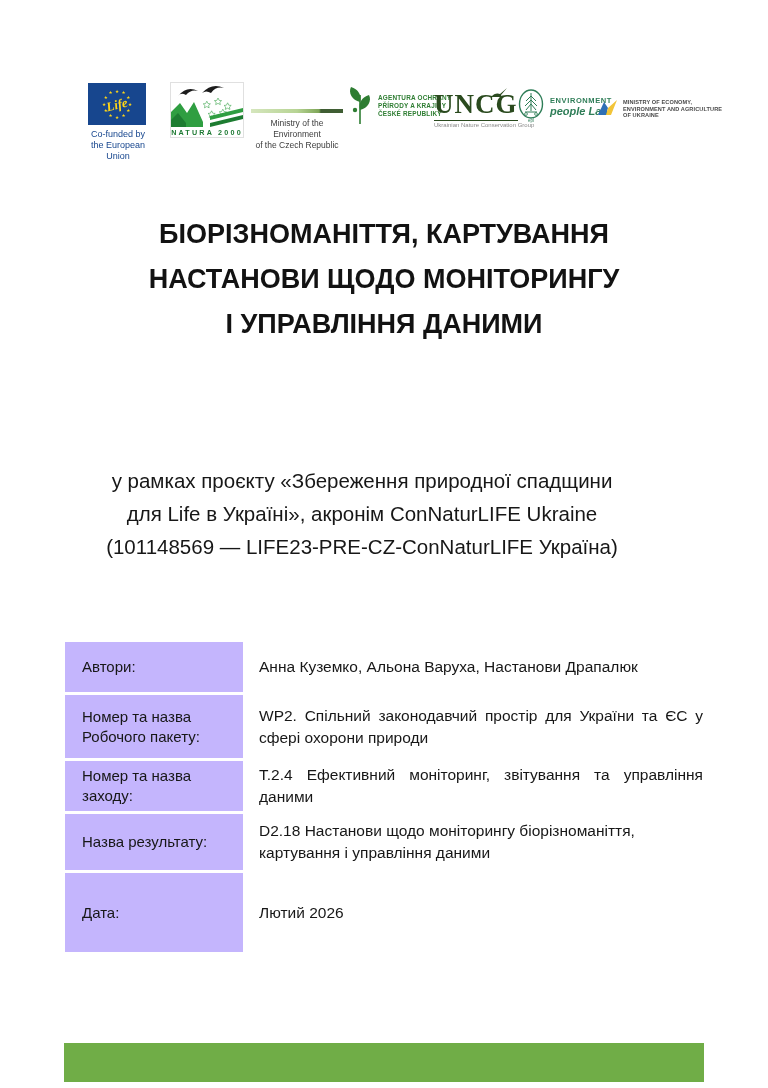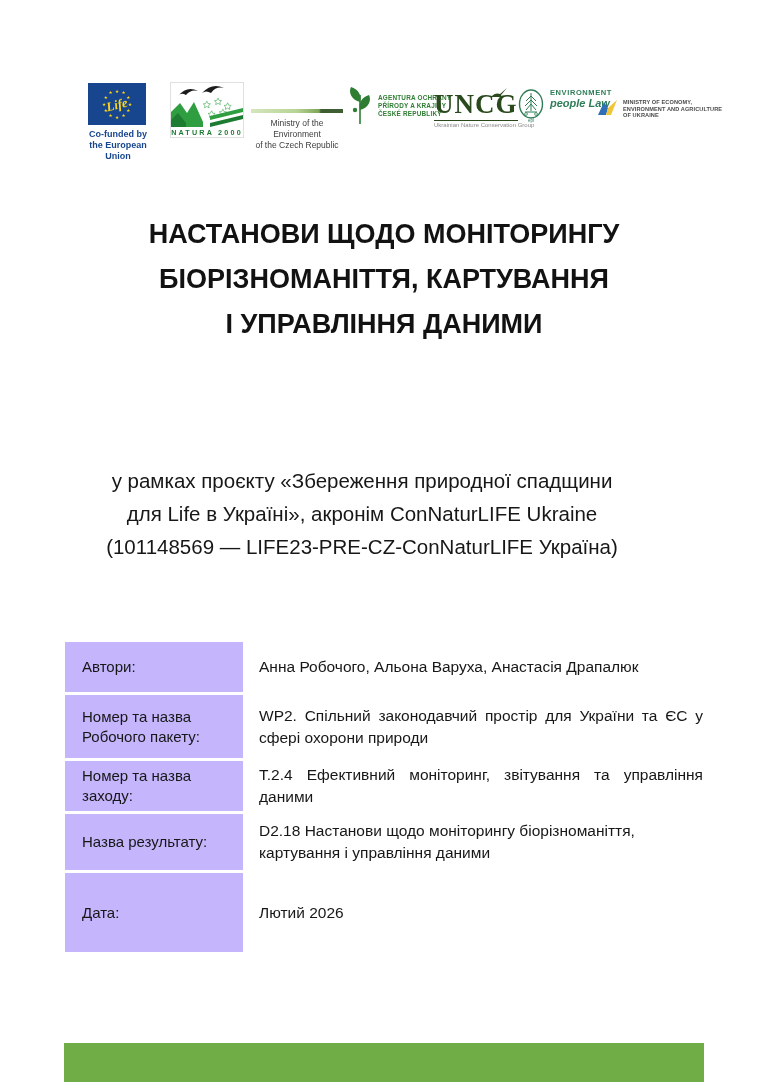--- a/index.html
+++ b/index.html
@@ -6,35 +6,35 @@
   .page{
     position:relative;width:768px;height:1088px;margin:0 auto;
     background:#ffffff;overflow:hidden;
     font-family:"Liberation Sans","DejaVu Sans",sans-serif;color:#171717;
   }
   
   .logos{position:absolute;top:0;left:0;width:768px;height:175px;}
   .logo{position:absolute;}
   .life-flag{display:block;}
   .life-caption{margin-top:4px;text-align:center;font-size:9px;line-height:11px;
-    font-weight:bold;color:#17468e;}
+    font-weight:normal;color:#17468e;}
   .natura-wrap{width:74px;}
   .czech{width:92px;margin-top:16px;}
   .czech-line{height:4px;width:92px;
     background:linear-gradient(to right,#d5e6bd 0%,#b7d494 50%,#7da557 74%,#3f5d33 76%,#3f5d33 100%);}
   .czech-text{margin-top:5px;font-size:8.5px;line-height:11px;color:#3c3c3c;text-align:center;}
   .aopk{display:flex;align-items:center;gap:4px;}
   .aopk-text{font-size:6.4px;line-height:8px;font-weight:bold;color:#2e7d32;letter-spacing:.2px;}
   .uncg{width:84px;text-align:left;}
   .uncg-word{position:relative;font-family:"Liberation Serif","DejaVu Serif",serif;
     font-weight:bold;font-size:27px;line-height:27px;color:#2a4a1e;letter-spacing:1px;}
   .uncg-bird{position:absolute;top:-4px;left:56px;}
   .uncg-caption{border-top:1.5px solid #2a4a1e;margin-top:2px;padding-top:1px;
     font-size:6px;color:#8a8a8a;white-space:nowrap;}
-  .epl{display:flex;align-items:flex-start;gap:5px;}
+  .epl{display:flex;align-items:center;gap:5px;}
   .epl-text1{font-size:7.5px;font-weight:bold;color:#2e7d57;letter-spacing:.6px;}
   .epl-text2{font-size:11px;font-weight:bold;font-style:italic;color:#2e7d57;}
   .uamin{display:flex;align-items:flex-start;gap:4px;}
   .uamin-text{font-size:5.6px;line-height:6.6px;color:#4a4a4a;font-weight:bold;letter-spacing:.1px;}
   
   .main-title{position:absolute;top:212px;left:0;width:768px;text-align:center;
     font-size:27px;line-height:45px;font-weight:bold;color:#121212;}
   .report-heading{position:absolute;top:403px;left:0;width:768px;text-align:center;
     font-size:38px;line-height:42px;font-weight:bold;color:#121212;}
   .subtitle{position:absolute;top:464px;left:0;width:724px;text-align:center;
@@ -159,38 +159,38 @@
       </svg>
       <div class="uamin-text">
         <div>MINISTRY OF ECONOMY,</div>
         <div>ENVIRONMENT AND AGRICULTURE</div>
         <div>OF UKRAINE</div>
       </div>
     </div>
   </div>
 
   <div class="main-title">
+    <div>БІОРІЗНОМАНІТТЯ, КАРТУВАННЯ</div>
     <div>НАСТАНОВИ ЩОДО МОНІТОРИНГУ</div>
-    <div>БІОРІЗНОМАНІТТЯ, КАРТУВАННЯ</div>
     <div>І УПРАВЛІННЯ ДАНИМИ</div>
   </div>
 
 
   <div class="subtitle">
     <div>у рамках проєкту «Збереження природної спадщини</div>
     <div>для Life в Україні», акронім ConNaturLIFE Ukraine</div>
     <div>(101148569 — LIFE23-PRE-CZ-ConNaturLIFE Україна)</div>
   </div>
 
   <div class="details">
 
     <div class="drow h1">
       <div class="label-cell">Автори:</div>
       <div class="value-cell">
-        <div>Анна Робочого, Альона Варуха, Анастасія Драпалюк</div>
+        <div>Анна Куземко, Альона Варуха, Настанови Драпалюк</div>
       </div>
     </div>
 
     <div class="drow h2">
       <div class="label-cell">Номер та назва Робочого пакету:</div>
       <div class="value-cell just">
         <div>WP2. Спільний законодавчий простір для України та ЄС у сфері охорони природи</div>
       </div>
     </div>
 

